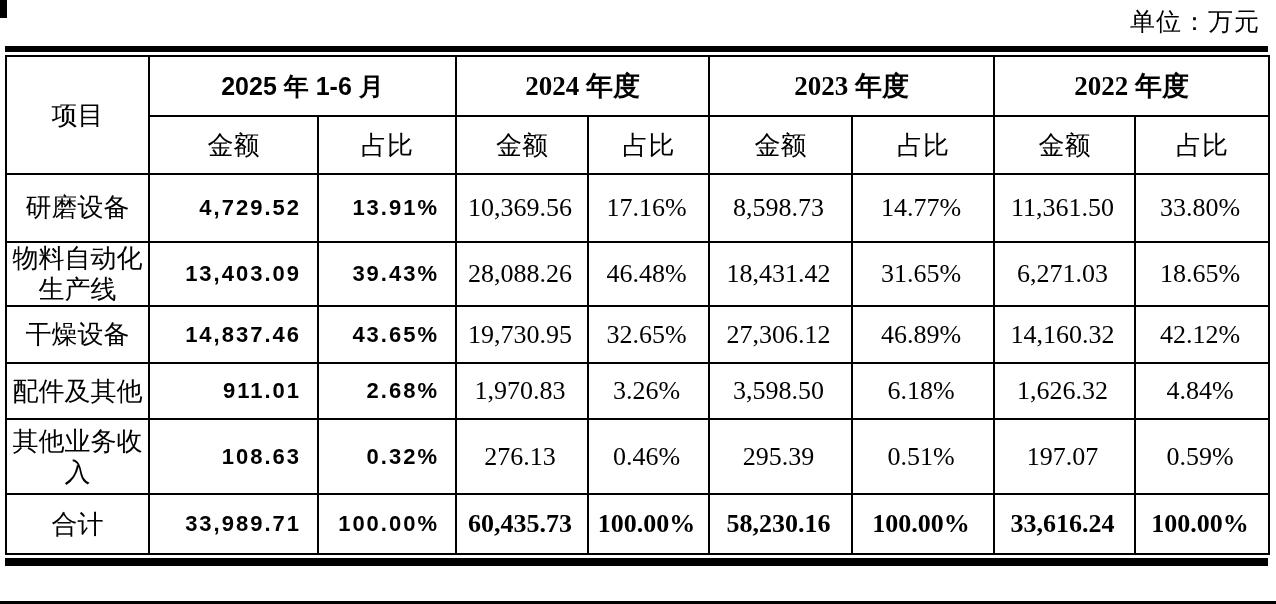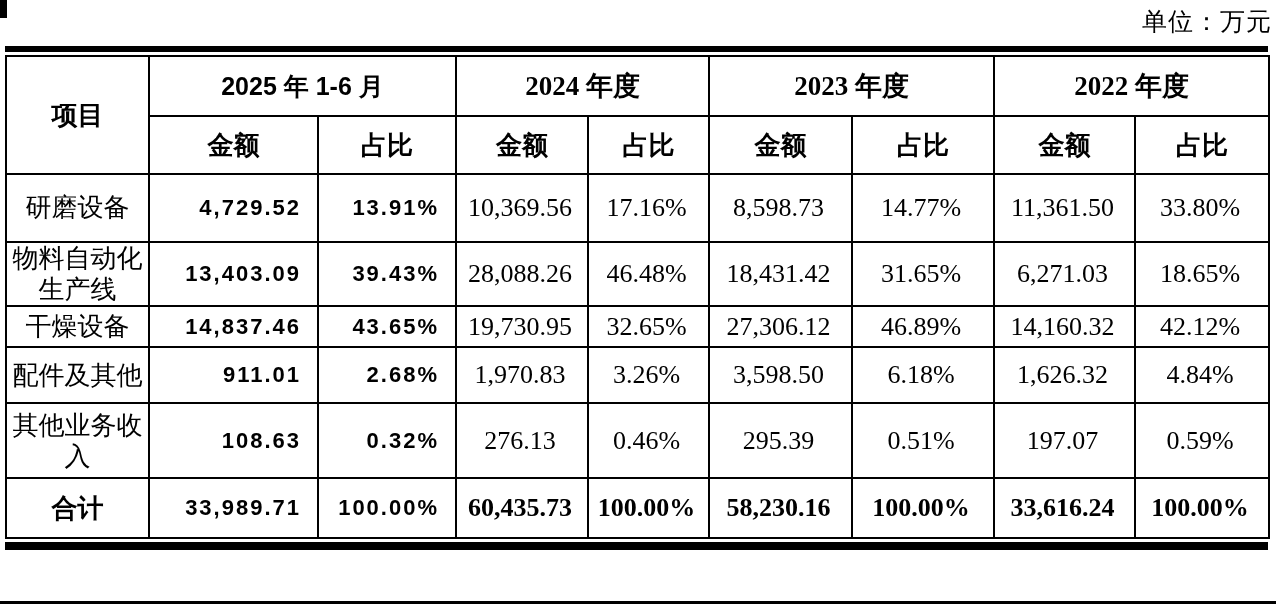--- a/index.html
+++ b/index.html
@@ -2,45 +2,45 @@
 <html><head>
 <meta charset="utf-8">
 <style>
   html,body{margin:0;padding:0;}
   body{
     width:1276px;height:604px;background:#ffffff;color:#000;
     font-family:"Liberation Serif","DejaVu Serif",serif;
     position:relative;overflow:hidden;
   }
   .corner-mark{position:absolute;left:0;top:0;width:7px;height:18px;background:#000;}
-  .unit-label{position:absolute;top:5px;right:4px;font-size:25px;letter-spacing:1px;}
+  .unit-label{position:absolute;top:5px;right:16px;font-size:25px;letter-spacing:1px;}
   .table-wrap{position:absolute;left:5px;top:46px;width:1263px;}
   .rule-thick{height:6px;background:#000;}
   .rule-thick.bottom{height:8px;}
   .rule-gap{height:3px;background:#fff;}
   table{
     border-collapse:collapse;table-layout:fixed;width:1263px;
   }
   td{
     border:2px solid #000;padding:0;text-align:center;vertical-align:middle;
     font-size:26px;overflow:hidden;
   }
   tr.h-period{height:60px;}
   tr.h-sub{height:58px;}
   tr.r-std{height:68px;}
   tr.r-tall{height:61px;}
-  tr.r-std2{height:41px;}
+  tr.r-std2{height:57px;}
   tr.r-std3{height:56px;}
   tr.r-tall2{height:75px;}
   tr.r-total{height:60px;}
-  td.hd{font-weight:bold;}
+  td.hd{font-weight:normal;}
   td.period{font-size:27px;font-weight:bold;}
   td.period.sans{font-family:"Liberation Sans","DejaVu Sans",sans-serif;font-size:25px;}
   td.item{font-size:26px;line-height:1.2;padding:0 2px;}
-  td.bold-label{font-weight:bold;}
+  td.bold-label{font-weight:normal;}
   td.v25{
     font-family:"Liberation Sans","DejaVu Sans",sans-serif;
     font-weight:bold;font-size:22px;letter-spacing:2px;
     text-align:right;padding-right:16px;
   }
   td.ser{
     font-size:26px;text-align:center;padding-right:4px;
   }
   tr.r-total td.ser{font-weight:bold;}
   .bottom-line{position:absolute;left:0;bottom:0;width:1276px;height:3px;background:#000;}

